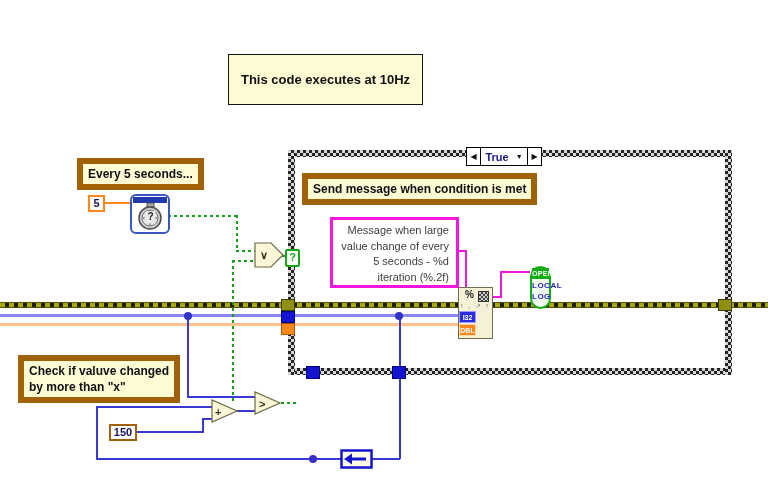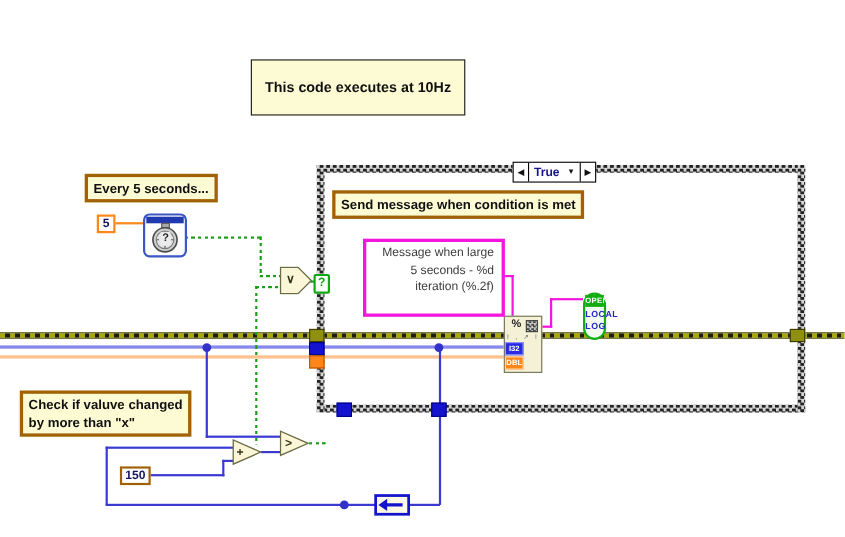--- a/index.html
+++ b/index.html
@@ -12,21 +12,21 @@
   .w-dbl{background:#ff8719;}
   .w-str{background:#f316dd;}
   .w-err{height:4px;background:repeating-linear-gradient(90deg,#a8a808 0 5px,#1c1c08 5px 9px);
          border-top:1px solid #55550a;border-bottom:1px solid #55550a;}
   .w-bool-h{height:2px;background:repeating-linear-gradient(90deg,#18a018 0 3px,rgba(0,0,0,0) 3px 6px);}
   .w-bool-v{width:2px;background:repeating-linear-gradient(180deg,#18a018 0 3px,rgba(0,0,0,0) 3px 6px);}
   .checker{background:repeating-conic-gradient(#242424 0% 25%, #d6d6d6 0% 50%) 0 0/6px 6px;}
   .case-border{position:absolute;z-index:2;}
   .tunnel{position:absolute;z-index:3;box-sizing:border-box;}
   .dot{position:absolute;z-index:3;width:8px;height:8px;border-radius:50%;background:#3232c8;}
-  .lbl{position:absolute;z-index:5;background:#fdfbd4;border:3px solid #a16207;
+  .lbl{position:absolute;z-index:5;background:#fdfbd4;border:6px solid #a16207;
        font-weight:bold;font-size:12px;color:#101010;padding:2px 5px;white-space:nowrap;line-height:16px;}
   .node{position:absolute;z-index:4;box-sizing:border-box;}
   .tri{position:absolute;z-index:4;}
   .tri .glyph{position:absolute;left:6px;top:50%;transform:translateY(-50%);
               font-weight:bold;font-size:11px;color:#33331a;line-height:1;}
   .const{position:absolute;z-index:4;background:#fff;text-align:center;
          font-weight:bold;font-size:11px;color:#14145e;box-sizing:border-box;line-height:13px;}
   .selector{position:absolute;z-index:5;display:flex;background:#fff;border:1px solid #000;
             box-sizing:border-box;align-items:stretch;font-size:11px;}
   .selector .cell{display:flex;align-items:center;justify-content:center;}
@@ -122,20 +122,21 @@
   <div class="lbl" style="left:18px;top:355px;">
     <div>Check if valuve changed</div>
     <div>by more than "x"</div>
   </div>
 
   <div class="lbl" style="left:302px;top:173px;">Send message when condition is met</div>
 
 
   <div class="strbox" style="left:330px;top:217px;width:129px;height:71px;">
     <div>Message when large</div>
+    <div>value change of every</div>
     <div>5 seconds - %d</div>
     <div>iteration (%.2f)</div>
   </div>
 
   <div class="node" style="left:130px;top:194px;width:40px;height:40px;border:2px solid #3a57c4;border-radius:6px;background:#fff;">
     <svg width="36" height="36" viewBox="0 0 36 36" style="display:block;">
       <rect x="1" y="1" width="34" height="6" fill="#2038b0"></rect>
       <rect x="15" y="7" width="7" height="4" fill="#a8a8a8" stroke="#555" stroke-width="1"></rect>
       <circle cx="18" cy="22" r="11" fill="#cfcfcf" stroke="#4d4d4d" stroke-width="1.5"></circle>
       <circle cx="18" cy="22" r="8" fill="#e4e4e4" stroke="#7a7a7a" stroke-width="1"></circle>

